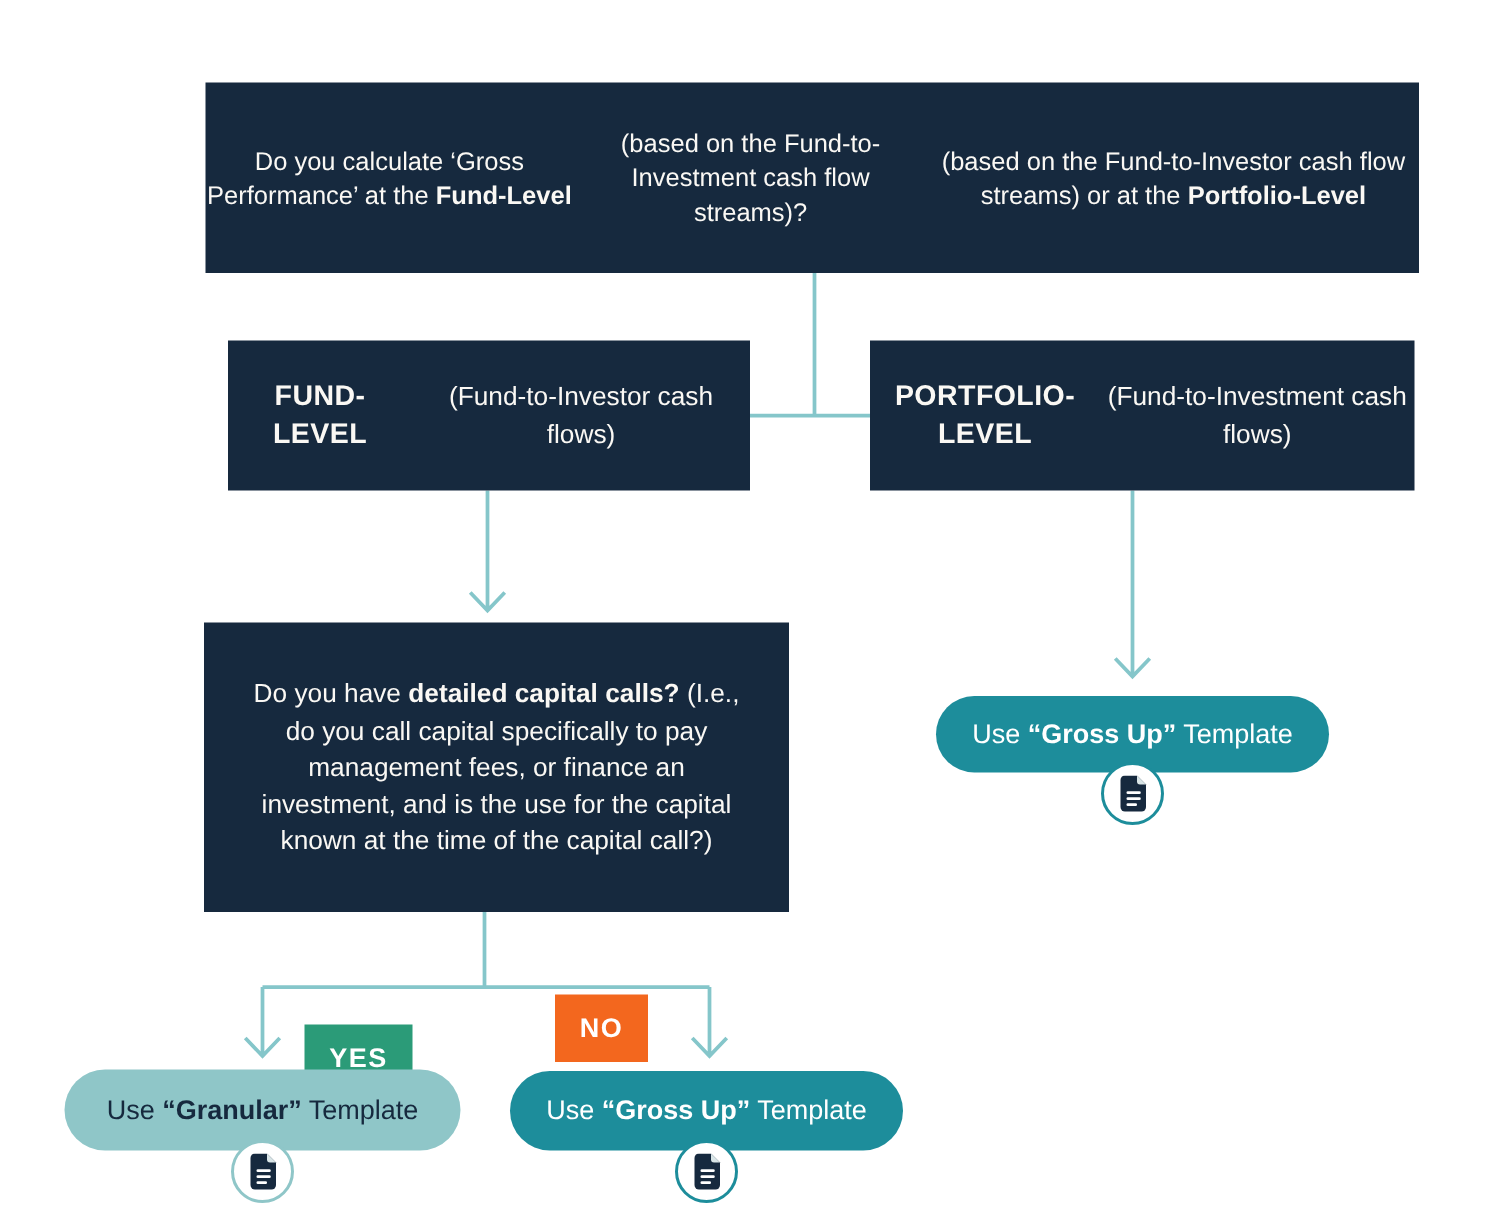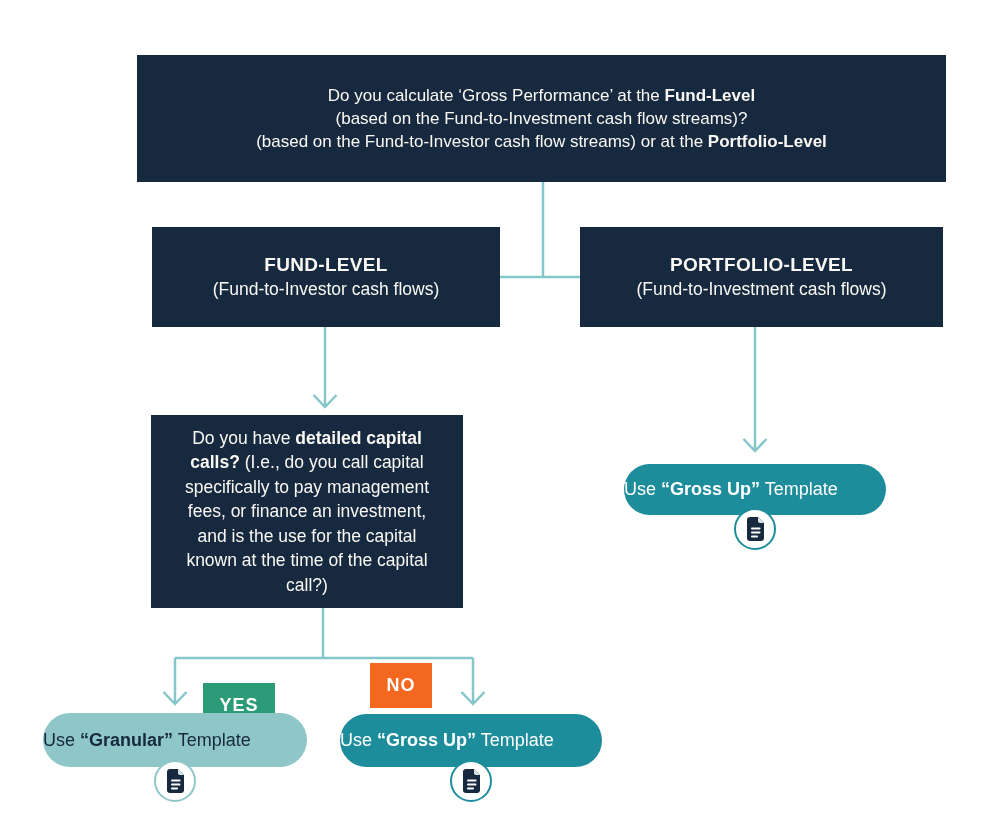--- a/index.html
+++ b/index.html
@@ -9,44 +9,44 @@
   }
   html,body{margin:0;padding:0;background:#fff;}
   .canvas{
     position:relative;width:1000px;height:820px;background:#fff;
     font-family:"Liberation Sans",sans-serif;overflow:hidden;
   }
   svg.connectors{position:absolute;left:0;top:0;}
   svg.connectors path{stroke:var(--c-line);stroke-width:2.5;fill:none;}
   .node{
     position:absolute;background:var(--c-navy);color:var(--c-text_light);
-    display:flex;flex-direction:column;align-items:center;justify-content:center;
+    display:flex;flex-direction:row;align-items:center;justify-content:center;
     text-align:center;box-sizing:border-box;
   }
   #top-box{left:137px;top:55px;width:809px;height:127px;font-size:17px;line-height:23px;}
   #fund-box{left:152px;top:227px;width:348px;height:100px;font-size:17.5px;line-height:25px;}
   #portfolio-box{left:580px;top:227px;width:363px;height:100px;font-size:17.5px;line-height:25px;}
   .node .title{font-weight:700;font-size:19px;letter-spacing:.3px;}
   #question-box{
-    left:151px;top:415px;width:312px;height:193px;
+    left:136px;top:415px;width:390px;height:193px;
     font-size:17.5px;line-height:24.5px;padding:4px 30px;display:block;
   }
   #question-box .inner{
     display:flex;align-items:center;justify-content:center;height:100%;
   }
   b{font-weight:700;}
   .badge{
     position:absolute;color:#fff;font-weight:700;font-size:18px;letter-spacing:1px;
     display:flex;align-items:center;justify-content:center;
   }
   #yes-badge{left:203px;top:635px;width:72px;height:45px;background:var(--c-green);margin-top:48px;}
   #no-badge{left:370px;top:663px;width:62px;height:45px;background:var(--c-orange);}
   .pill{
     position:absolute;border-radius:28px;font-size:18px;
-    display:flex;align-items:center;text-align:center;
+    display:flex;align-items:center;justify-content:center;text-align:center;
   }
   .pill.teal{background:var(--c-teal);color:#fff;}
   .pill.light{background:var(--c-teal_light);color:var(--c-navy);}
   #pill-granular{left:43px;top:713px;width:264px;height:54px;}
   #pill-grossup-bottom{left:340px;top:714px;width:262px;height:53px;}
   #pill-grossup-right{left:624px;top:464px;width:262px;height:51px;}
   .doc-circle{
     position:absolute;left:50%;top:calc(100% - 7px);transform:translateX(-50%);
     width:42px;height:42px;border-radius:50%;background:#fff;box-sizing:border-box;
     display:flex;align-items:center;justify-content:center;border:2px solid var(--c-teal);

